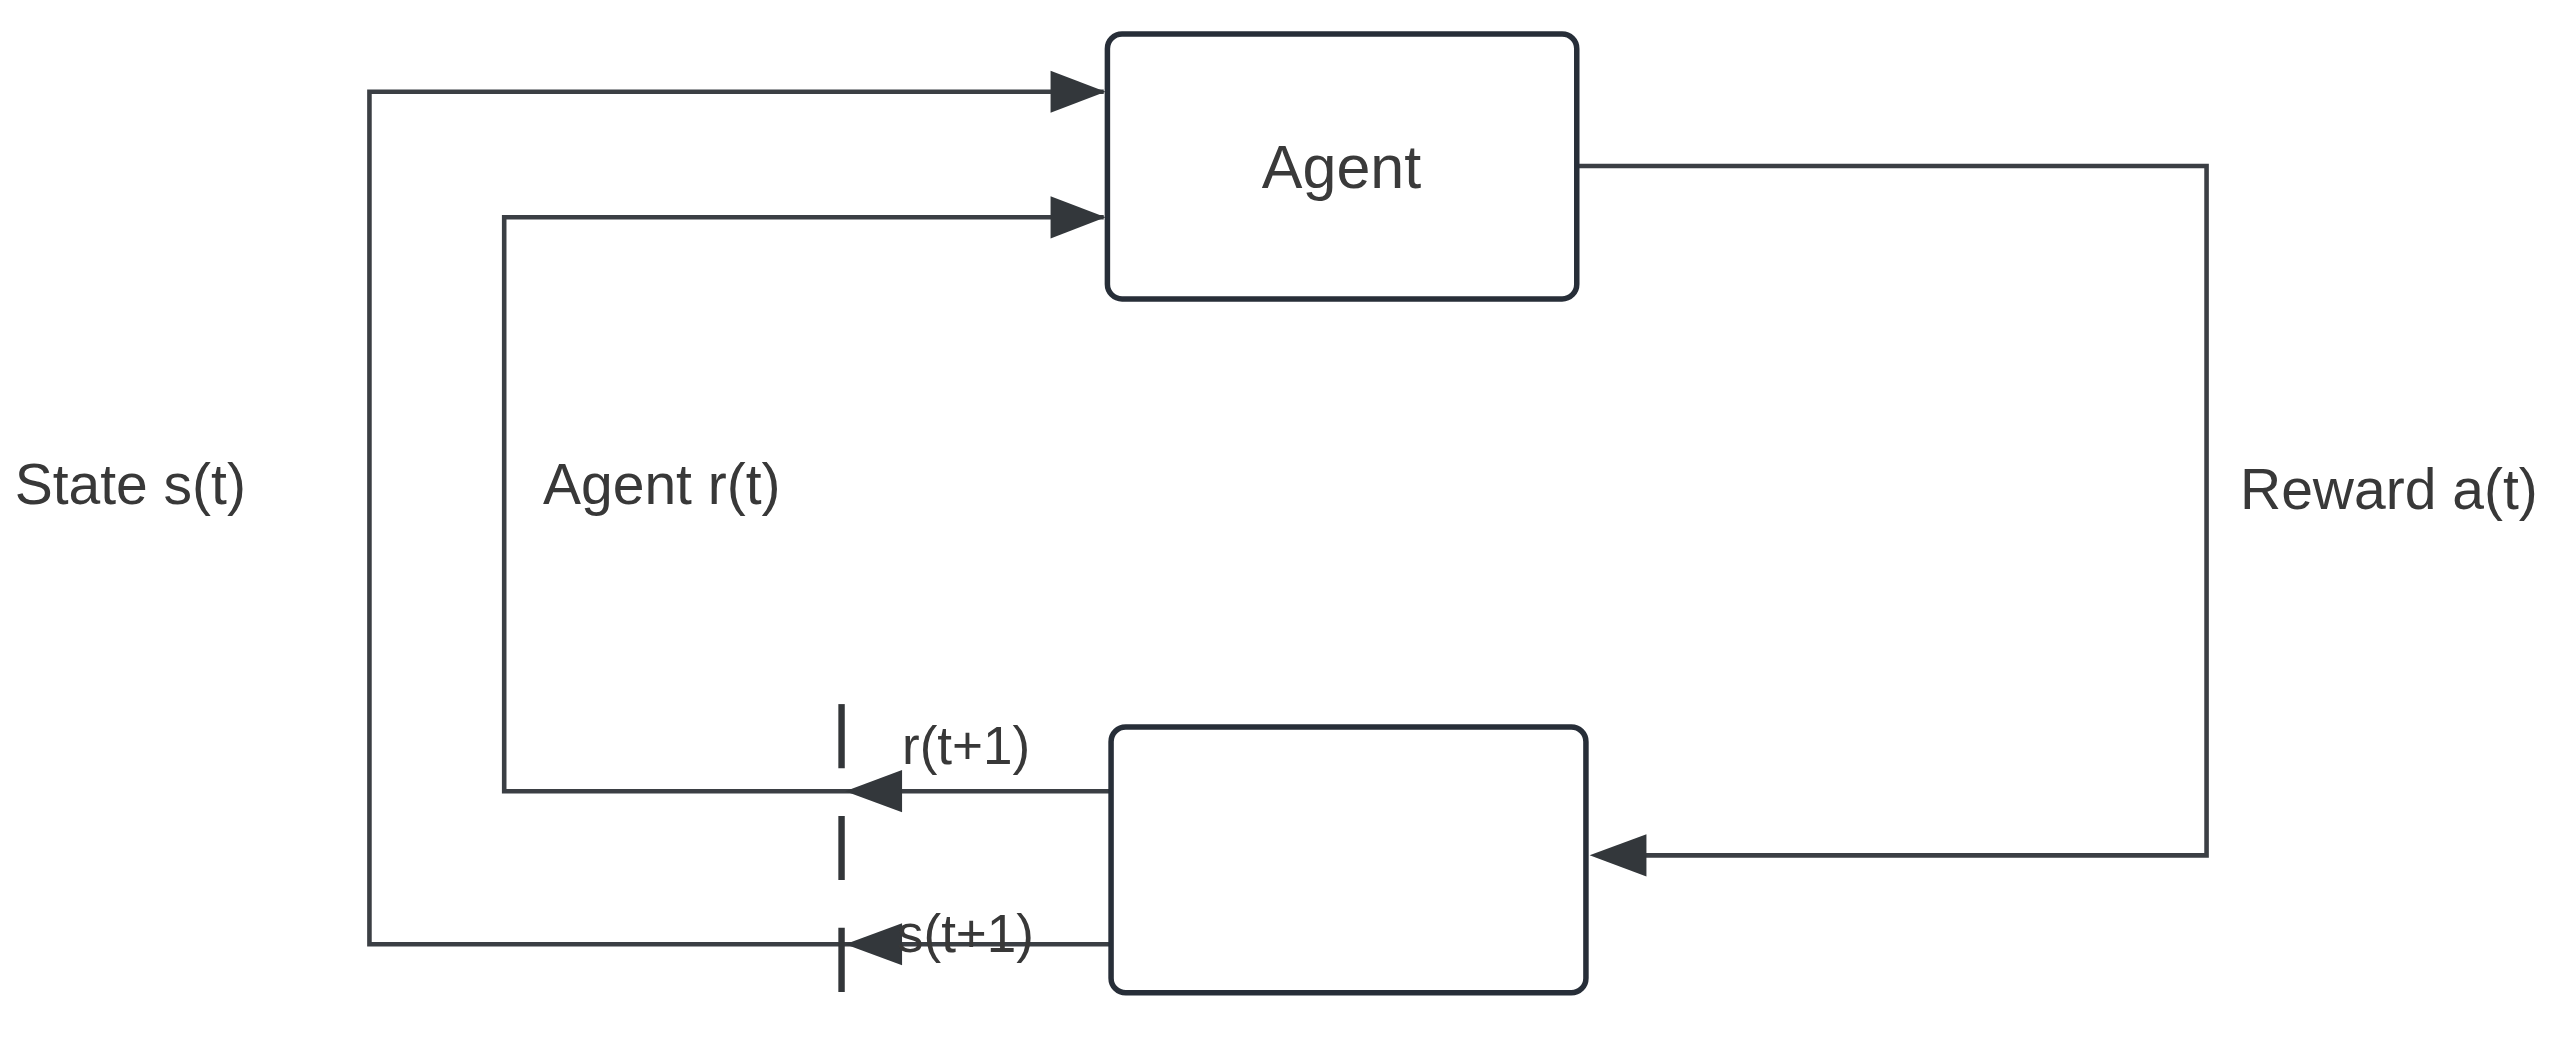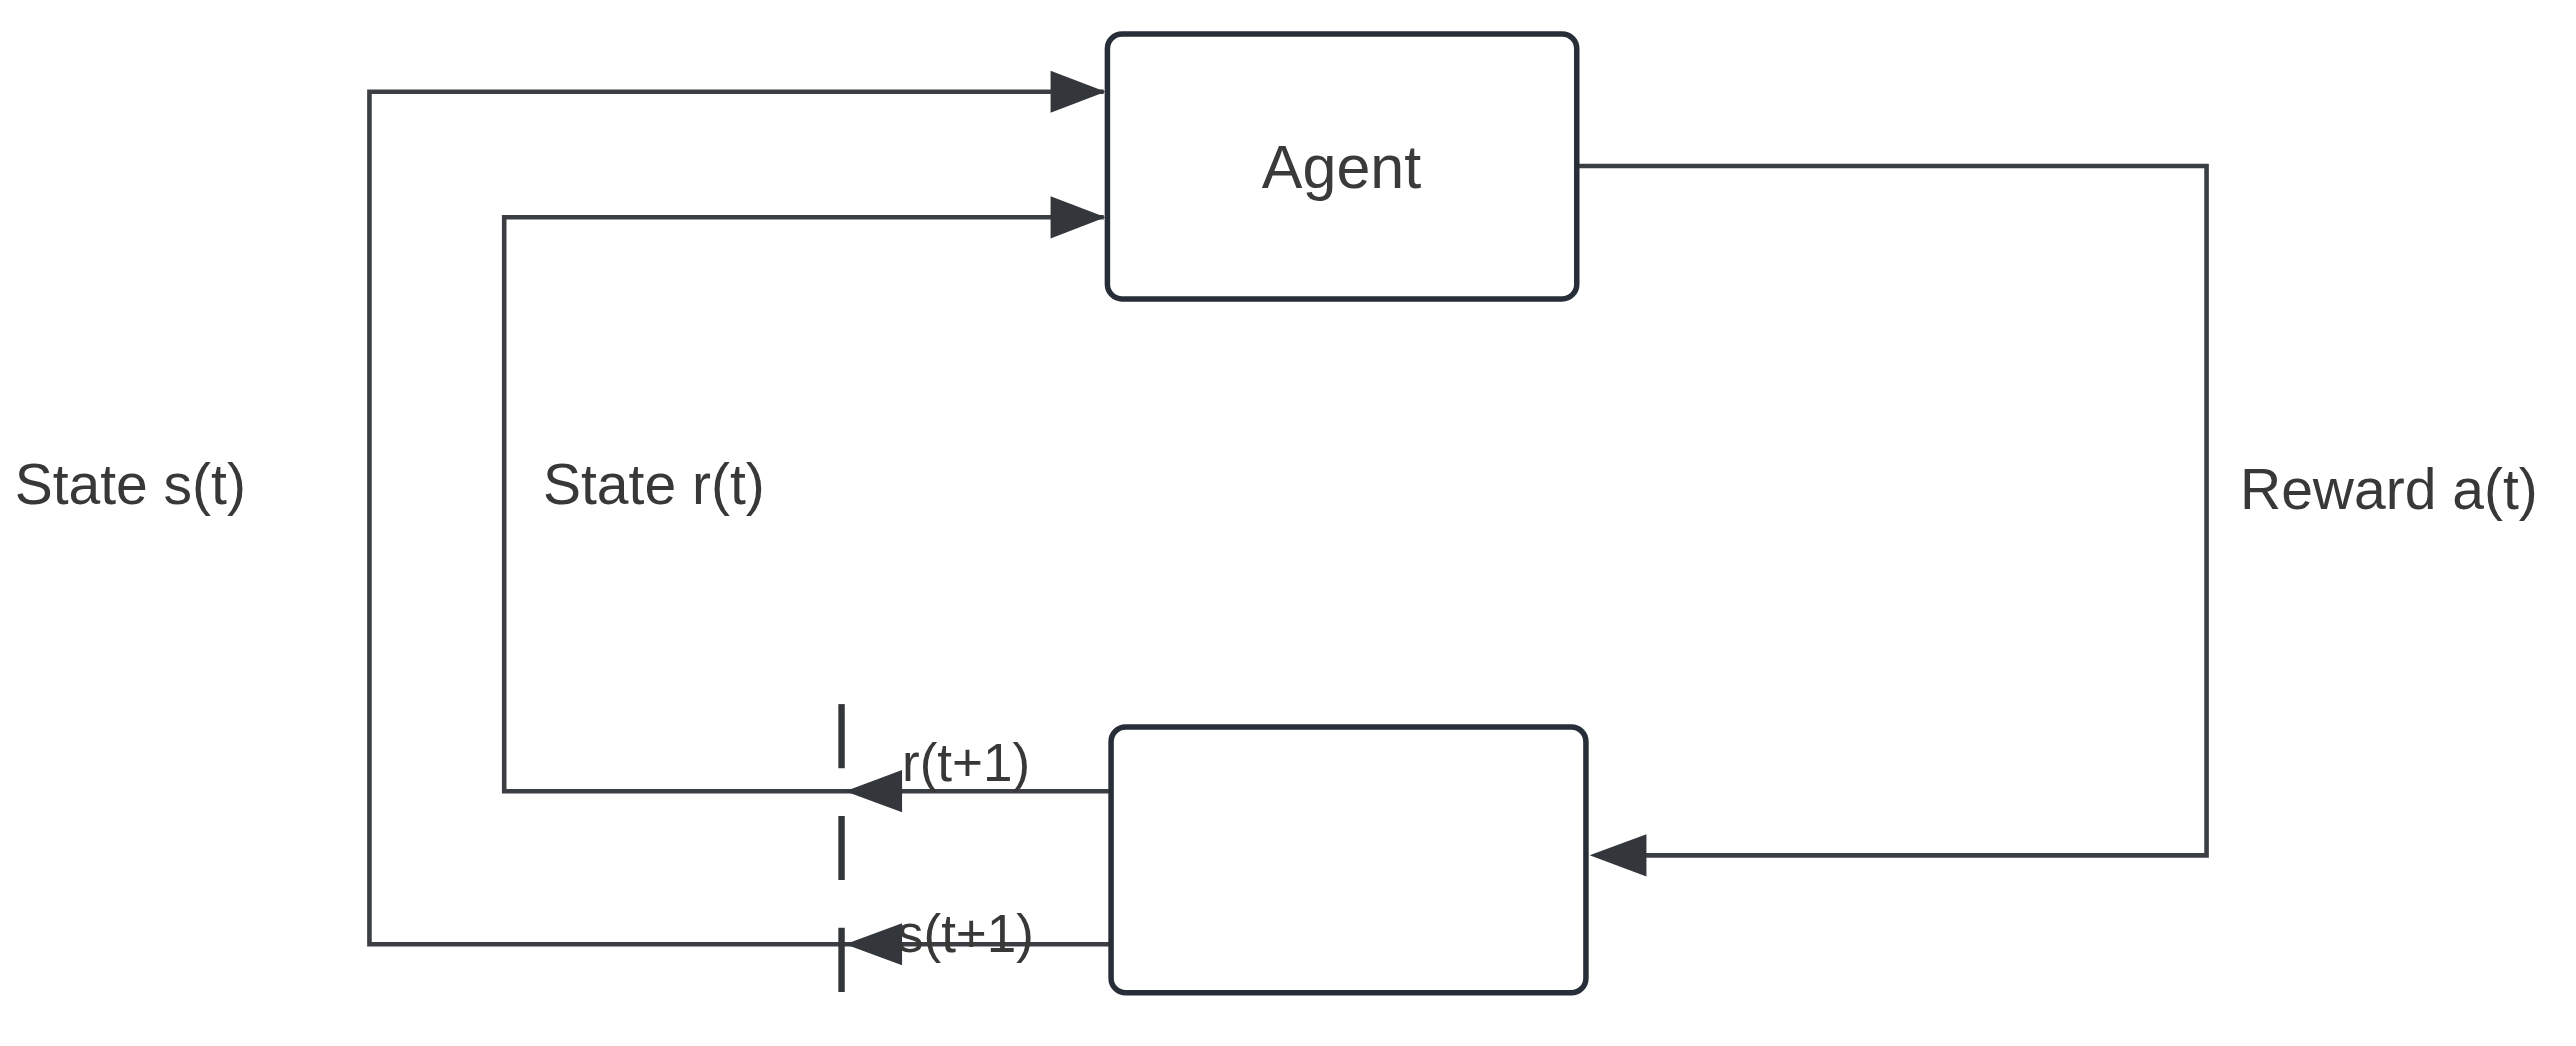--- a/index.html
+++ b/index.html
@@ -35,21 +35,21 @@
     justify-content: center;
     color: #3a3a3a;
     font-size: 61px;
     white-space: nowrap;
   }
   #agent-label-box   { left: 1107px; top: 34px;  width: 469px; height: 265px; }
   #env-label-box     { left: 1111px; top: 727px; width: 475px; height: 266px; font-size: 59px; }
   #state-label       { left: 14.7px;   top: 453px; }
   #reward-label      { left: 543px;  top: 453px; }
   #action-label      { left: 2240px; top: 458px; }
-  #next-reward-label { left: 902px;  top: 734px; font-size: 53px; }
+  #next-reward-label { left: 902px;  top: 717px; font-size: 53px; }
   #next-state-label  { left: 897px;  top: 869px; font-size: 53px; margin-top: 36px; }
 </style>
 </head>
 <body>
 
 <div class="canvas">
 
   <svg width="2576" height="1047" viewBox="0 0 2810 1142">
 
     <path d="M 1204 100 L 403 100 L 403 1030 L 1214 1030" fill="none" stroke="#3b3f44" stroke-width="5"></path>
@@ -68,21 +68,21 @@
 
     <rect x="1208" y="37" width="512" height="289" rx="16" ry="16" fill="#ffffff" stroke="#272e38" stroke-width="6"></rect>
     <rect x="1212" y="793" width="518" height="290" rx="16" ry="16" fill="#ffffff" stroke="#272e38" stroke-width="6"></rect>
   </svg>
 
   <div class="node-label" id="agent-label-box">Agent</div>
 
 
   <div class="edge-label" id="state-label">State s(t)</div>
 
-  <div class="edge-label" id="reward-label">State r(t)</div>
+  <div class="edge-label" id="reward-label">Agent r(t)</div>
 
   <div class="edge-label" id="action-label">Reward a(t)</div>
 
   <div class="edge-label" id="next-reward-label">r(t+1)</div>
 
   <div class="edge-label" id="next-state-label">s(t+1)</div>
 
 </div>
 
 

